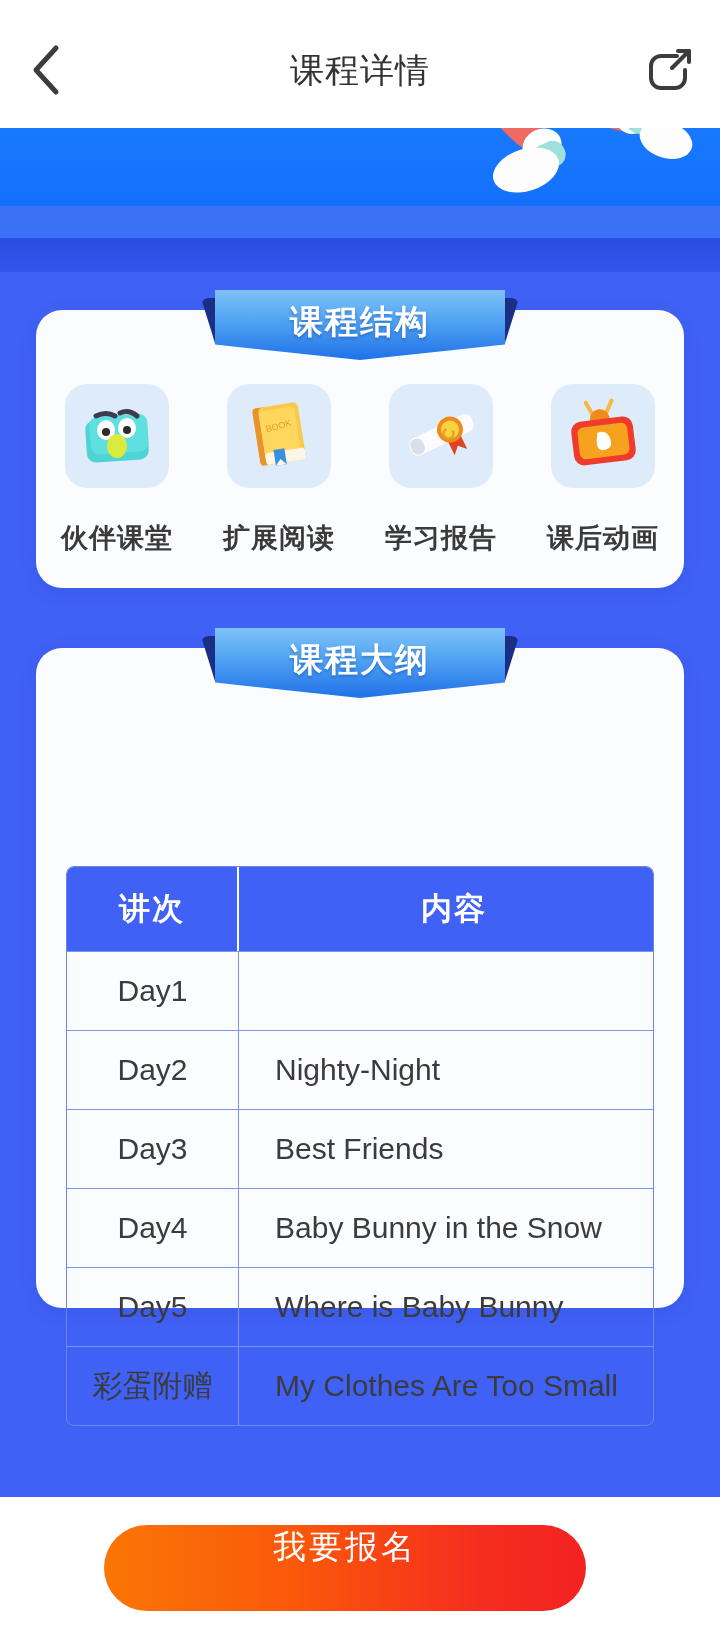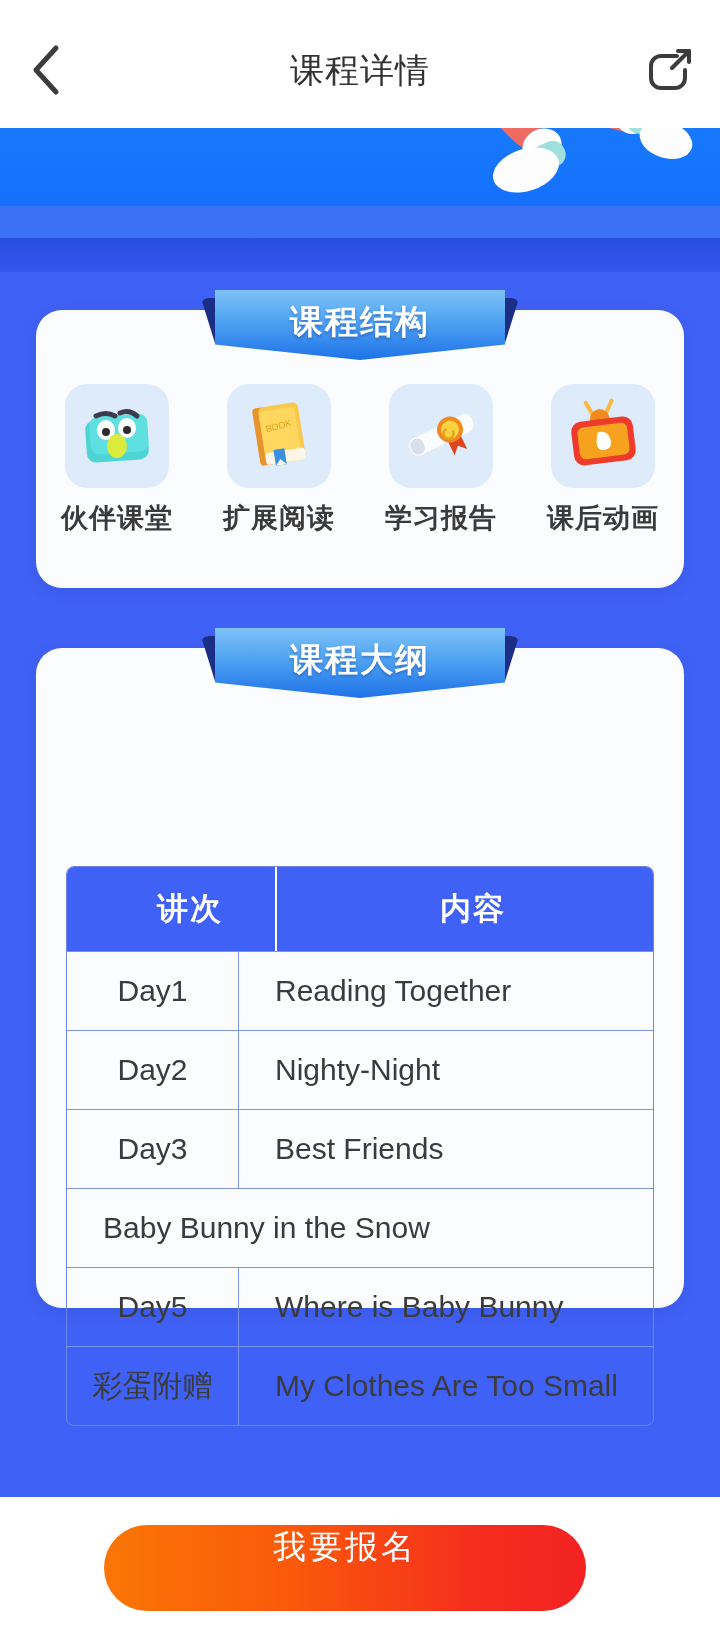--- a/index.html
+++ b/index.html
@@ -111,21 +111,21 @@
     width: 140px; display: flex; flex-direction: column; align-items: center;
     cursor: pointer;
   }
   .struct-tile {
     width: 104px; height: 104px; border-radius: 22px;
     background: #DDEBFB;
     display: flex; align-items: center; justify-content: center;
     overflow: hidden;
   }
   .struct-label {
-    margin-top: 12px; font-size: 27px; color: #3A3A3A; font-weight: bold;
+    margin-top: 32px; font-size: 27px; color: #3A3A3A; font-weight: bold;
     letter-spacing: 1px; white-space: nowrap;
   }
 
   
   .table {
     position: absolute; top: 218px; left: 30px;
     width: 588px;
     border: 1px solid #6B87E8;
     border-radius: 8px;
     overflow: hidden;
@@ -143,21 +143,21 @@
     display: flex; align-items: center; padding-left: 36px;
     font-size: 30px; color: #3B3B3B;
   }
   .thead { background: #4061F5; }
   .thead .tcell-day, .thead .tcell-content {
     color: #ffffff; font-size: 31px; font-weight: bold; letter-spacing: 2px;
     border-right-color: #ffffff;
     min-height: 84px;
   }
   .thead .tcell-content { justify-content: center; padding-left: 16px; }
-  .thead .tcell-day { border-right: 2px solid #ffffff; margin-left: 38px; }
+  .thead .tcell-day { border-right: 2px solid #ffffff; }
 
   
   .cta-zone {
     position: absolute; top: 1497px; left: 0;
     width: 720px; height: 153px; background: #ffffff;
   }
   .cta-button {
     position: absolute; left: 104px; top: 28px;
     width: 482px; height: 86px;
     border-radius: 44px;
@@ -311,31 +311,31 @@
 
     <div class="card" id="card-outline">
       <div class="table">
         <div class="trow thead">
           <div class="tcell-day">讲次</div>
           <div class="tcell-content">内容</div>
         </div>
 
         <div class="trow">
           <div class="tcell-day">Day1</div>
-          <div class="tcell-content">Reading Together</div>
         </div>
         <div class="trow">
           <div class="tcell-day">Day2</div>
           <div class="tcell-content">Nighty-Night</div>
         </div>
         <div class="trow">
           <div class="tcell-day">Day3</div>
           <div class="tcell-content">Best Friends</div>
         </div>
         <div class="trow">
+          <div class="tcell-day">Day4</div>
           <div class="tcell-content">Baby Bunny in the Snow</div>
         </div>
         <div class="trow">
           <div class="tcell-day">Day5</div>
           <div class="tcell-content">Where is Baby Bunny</div>
         </div>
         <div class="trow">
           <div class="tcell-day">彩蛋附赠</div>
           <div class="tcell-content">My Clothes Are Too Small</div>
         </div>

